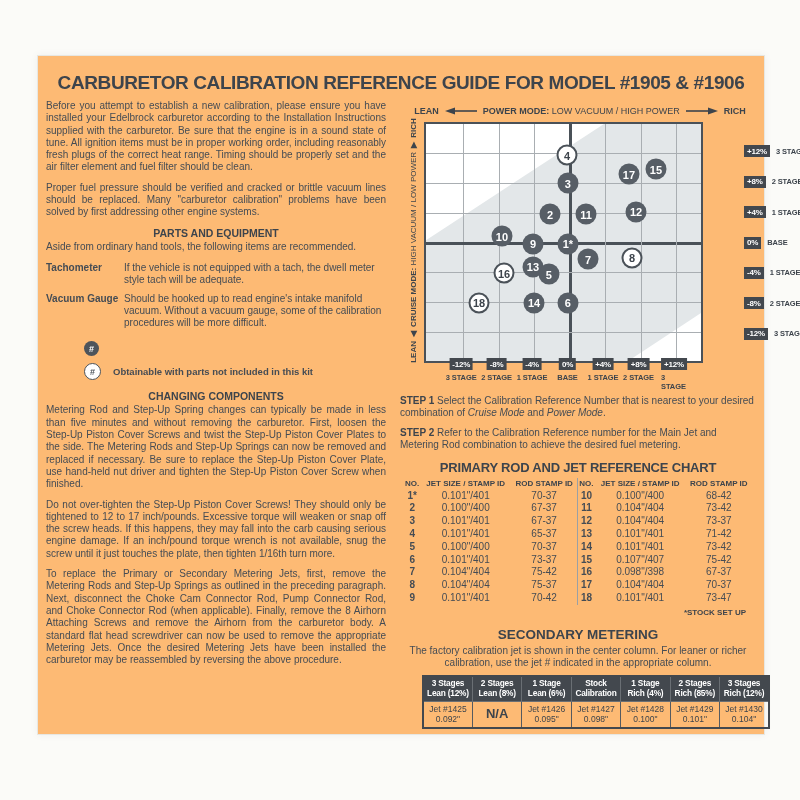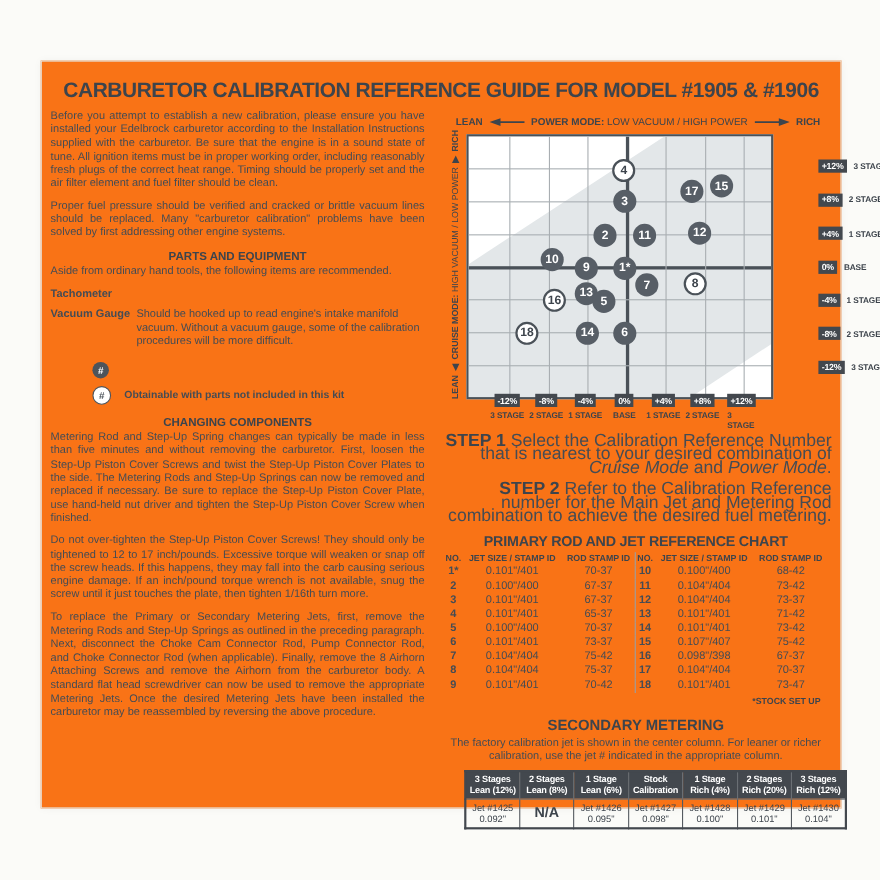--- a/index.html
+++ b/index.html
@@ -1,17 +1,17 @@
 <!DOCTYPE html>
 <html><head>
 <meta charset="utf-8">
 <style>
   html,body{margin:0;padding:0;width:800px;height:800px;overflow:hidden;
     background:#fbfbf8;font-family:"Liberation Sans",sans-serif;color:#454c54;}
-  .sheet{position:absolute;left:37px;top:55px;width:726px;height:678px;background:#f97316;
+  .sheet{position:absolute;left:37px;top:55px;width:726px;height:678px;background:#fdba74;
     border:1px solid #e7e7e2;box-shadow:0 0 8px rgba(0,0,0,0.05);}
   .title{margin:16px 6px 6px;text-align:center;font-size:19px;font-weight:bold;
     color:#3d444c;letter-spacing:-0.4px;}
   .columns{display:flex;padding:0 8px;gap:14px;}
   .col-left{width:340px;}
   .col-right{width:356px;position:relative;}
 
   
   p.body{font-size:10px;line-height:12.3px;text-align:justify;margin:0 0 8px;}
   .h-center{font-size:10.5px;font-weight:bold;text-align:center;margin:2px 0 2px;color:#3d444c;}
@@ -49,21 +49,21 @@
   .right-ticks{position:absolute;left:100%;top:0;height:100%;width:62px;}
   .rtick{position:absolute;left:-12px;transform:translateY(-50%);display:flex;align-items:center;gap:6px;white-space:nowrap;}
   .tick-badge{background:#43484e;color:#fff;font-weight:bold;font-size:8px;line-height:9px;
     padding:1.5px 3px;letter-spacing:-0.2px;}
   .tick-stage{font-size:7.5px;font-weight:bold;color:#3d444c;letter-spacing:-0.1px;}
   .bottom-ticks{position:relative;width:275px;height:32px;margin-left:24px;}
   .btick{position:absolute;top:-5px;transform:translateX(-50%);display:flex;flex-direction:column;
     align-items:center;gap:3px;}
 
   
-  .step{font-size:16px;line-height:12.4px;margin:0 0 7px;text-align:right;}
+  .step{font-size:10px;line-height:12.4px;margin:0 0 7px;text-align:left;}
   .step b{color:#3d444c;}
   .em{font-style:italic;}
 
   
   .h-table{font-size:13px;font-weight:bold;text-align:center;margin:8px 0 3px;color:#3d444c;letter-spacing:-0.2px;}
   .primary-tables{display:flex;margin:0 4px;}
   .ptable{flex:1;border-collapse:collapse;}
   .ptable.left-half{border-right:1px solid #9aa0a4;}
   .ptable th{font-size:8px;color:#3d444c;padding:1px 0 2px;text-align:center;white-space:nowrap;}
   .ptable td{font-size:10px;text-align:center;padding:0;line-height:12.8px;white-space:nowrap;}
@@ -92,20 +92,21 @@
 
     <div class="col-left">
       <p class="body">Before you attempt to establish a new calibration, please ensure you have installed your Edelbrock carburetor according to the Installation Instructions supplied with the carburetor. Be sure that the engine is in a sound state of tune. All ignition items must be in proper working order, including reasonably fresh plugs of the correct heat range. Timing should be properly set and the air filter element and fuel filter should be clean.</p>
       <p class="body">Proper fuel pressure should be verified and cracked or brittle vacuum lines should be replaced. Many "carburetor calibration" problems have been solved by first addressing other engine systems.</p>
 
       <div class="h-center">PARTS AND EQUIPMENT</div>
       <p class="body" style="margin-bottom:9px;">Aside from ordinary hand tools, the following items are recommended.</p>
 
       <div class="def-row">
         <span class="def-label">Tachometer</span>
+        <span class="def-text">If the vehicle is not equipped with a tach, the dwell meter style tach will be adequate.</span>
       </div>
       <div class="def-row">
         <span class="def-label">Vacuum Gauge</span>
         <span class="def-text">Should be hooked up to read engine's intake manifold vacuum. Without a vacuum gauge, some of the calibration procedures will be more difficult.</span>
       </div>
 
       <div class="legend">
         <div class="legend-row">
           <span class="sym sym-filled">#</span>
         </div>
@@ -391,21 +392,21 @@
               <th>
                 <span class="jet-line">Stock</span>
                 <span class="jet-line">Calibration</span>
               </th>
               <th>
                 <span class="jet-line">1 Stage</span>
                 <span class="jet-line">Rich (4%)</span>
               </th>
               <th>
                 <span class="jet-line">2 Stages</span>
-                <span class="jet-line">Rich (20%)</span>
+                <span class="jet-line">Rich (85%)</span>
               </th>
               <th>
                 <span class="jet-line">3 Stages</span>
                 <span class="jet-line">Rich (12%)</span>
               </th>
             </tr>
           </thead>
         <tbody>
             <tr>
               <td>

